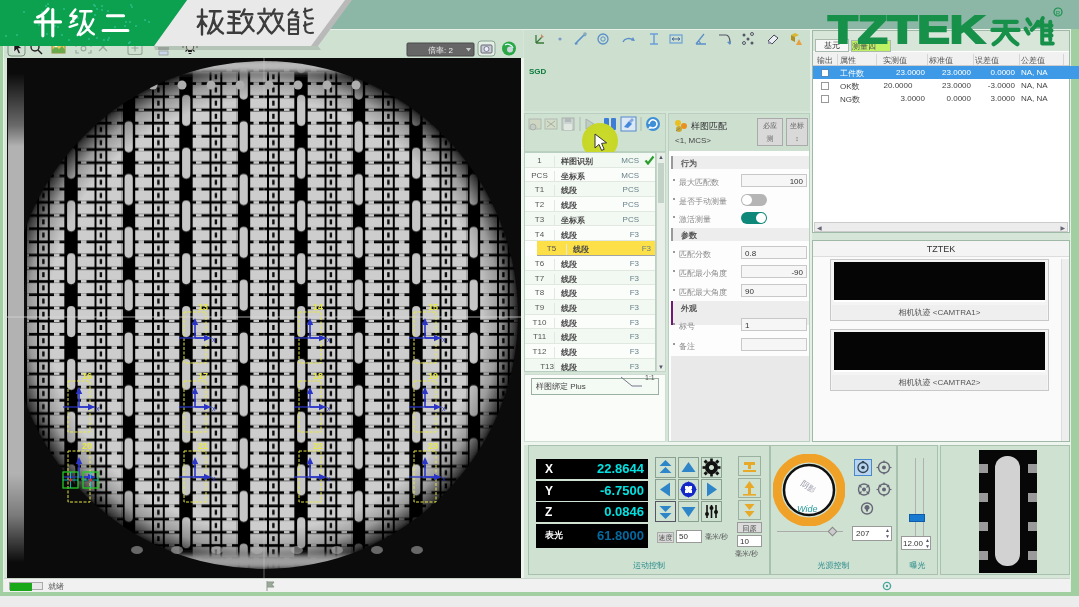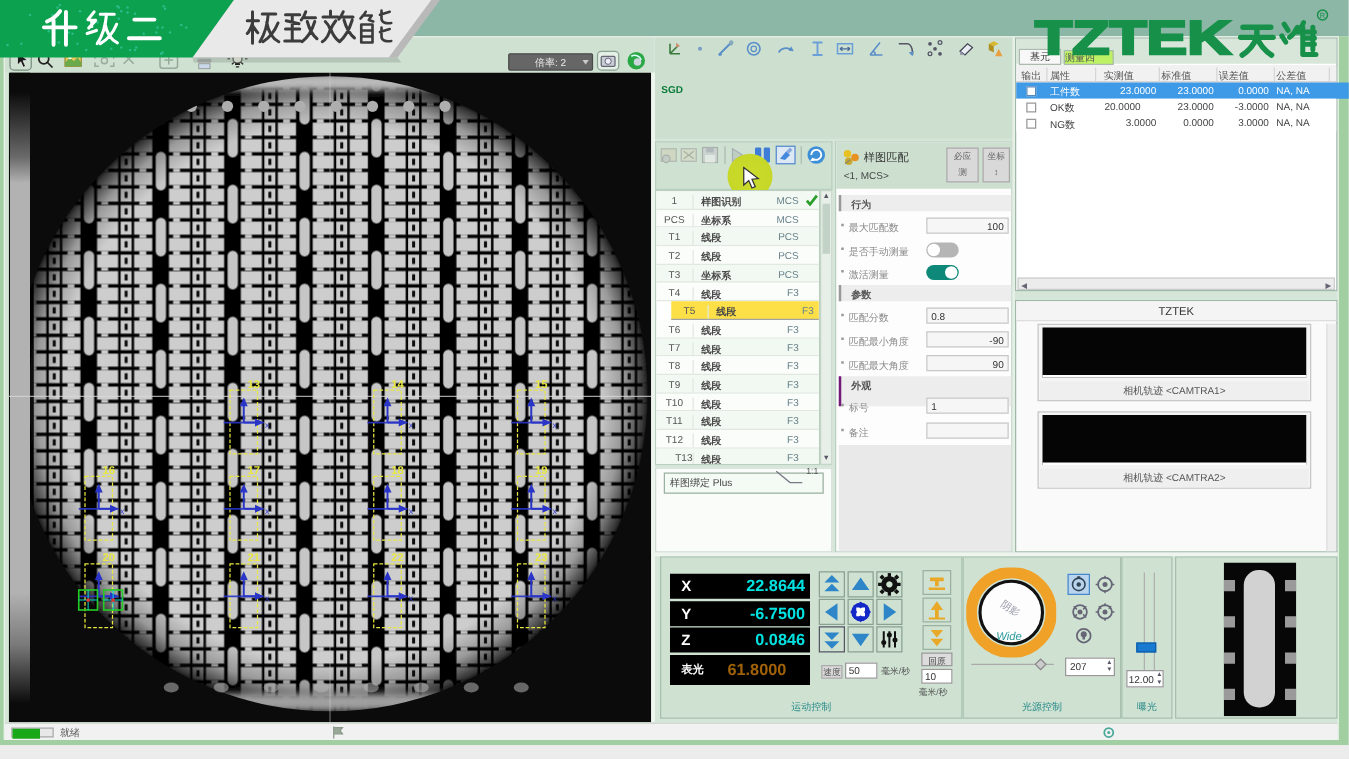--- a/index.html
+++ b/index.html
@@ -529,21 +529,21 @@
         <span style="position:absolute;left:8px;top:2px;font-size:8px;color:#555;font-weight:bold">参数</span>
       </div>
 <div class="abs" style="left:10px;top:135px;font-size:8px;color:#8a8a8a">匹配分数</div>
       <div class="abs" style="left:4px;top:137px;width:2px;height:2px;background:#999"></div>
       <div class="abs" style="left:72px;top:132px;width:66px;height:13px;background:#f6f6f6;border:1px solid #c8c8c8;font-size:8px;color:#333;text-align:left;padding:2px 3px 0 3px">0.8</div>
 <div class="abs" style="left:10px;top:154px;font-size:8px;color:#8a8a8a">匹配最小角度</div>
       <div class="abs" style="left:4px;top:156px;width:2px;height:2px;background:#999"></div>
       <div class="abs" style="left:72px;top:151px;width:66px;height:13px;background:#f6f6f6;border:1px solid #c8c8c8;font-size:8px;color:#333;text-align:right;padding:2px 3px 0 3px">-90</div>
 <div class="abs" style="left:10px;top:173px;font-size:8px;color:#8a8a8a">匹配最大角度</div>
       <div class="abs" style="left:4px;top:175px;width:2px;height:2px;background:#999"></div>
-      <div class="abs" style="left:72px;top:170px;width:66px;height:13px;background:#f6f6f6;border:1px solid #c8c8c8;font-size:8px;color:#333;text-align:right;padding:2px 3px 0 3px">90</div>
+      <div class="abs" style="left:72px;top:170px;width:66px;height:13px;background:#f6f6f6;border:1px solid #c8c8c8;font-size:8px;color:#333;text-align:left;padding:2px 3px 0 3px">90</div>
 <div class="abs" style="left:2px;top:187px;width:138px;height:24px;background:#ededed;border-left:2px solid #701a75">
         <span style="position:absolute;left:8px;top:2px;font-size:8px;color:#555;font-weight:bold">外观</span>
       </div>
 <div class="abs" style="left:10px;top:207px;font-size:8px;color:#8a8a8a">标号</div>
       <div class="abs" style="left:4px;top:209px;width:2px;height:2px;background:#999"></div>
       <div class="abs" style="left:72px;top:204px;width:66px;height:13px;background:#f6f6f6;border:1px solid #c8c8c8;font-size:8px;color:#333;text-align:left;padding:2px 3px 0 3px">1</div>
 <div class="abs" style="left:10px;top:227px;font-size:8px;color:#8a8a8a">备注</div>
       <div class="abs" style="left:4px;top:229px;width:2px;height:2px;background:#999"></div>
       <div class="abs" style="left:72px;top:224px;width:66px;height:13px;background:#f6f6f6;border:1px solid #c8c8c8;font-size:8px;color:#333;text-align:right;padding:2px 3px 0 3px"></div>
 <div class="abs" style="left:2px;top:242px;width:138px;height:85px;background:#e9e9e9"></div>
@@ -618,21 +618,21 @@
       <div style="position:absolute;left:7px;top:34.5px;width:112px;height:20px;background:#000">
 <span style="position:absolute;left:9px;top:3.0px;font-size:12px;font-weight:bold;color:#fff">Y</span>
 <span style="position:absolute;right:4px;top:2.0px;font-size:13px;font-weight:bold;color:#00e2e2">-6.7500</span>
       </div>
       <div style="position:absolute;left:7px;top:56px;width:112px;height:20px;background:#000">
 <span style="position:absolute;left:9px;top:3.0px;font-size:12px;font-weight:bold;color:#fff">Z</span>
 <span style="position:absolute;right:4px;top:2.0px;font-size:13px;font-weight:bold;color:#00e2e2">0.0846</span>
       </div>
       <div style="position:absolute;left:7px;top:77.5px;width:112px;height:24px;background:#000">
 <span style="position:absolute;left:9px;top:5.0px;font-size:9px;font-weight:bold;color:#fff">表光</span>
-<span style="position:absolute;right:19px;top:4.0px;font-size:13px;font-weight:bold;color:#a16207">61.8000</span>
+<span style="position:absolute;right:4px;top:4.0px;font-size:13px;font-weight:bold;color:#0369a1">61.8000</span>
       </div>
       <div style="position:absolute;left:126px;top:11px;width:21px;height:21px;border:1px solid #8aa090"><svg width="19" height="19" viewBox="0 0 19 19">
           <path d="M9.5 2 l6 6 -12 0 z M9.5 9 l6 6 -12 0 z" fill="#2e86c8"></path>
         </svg></div>
       <div style="position:absolute;left:149px;top:11px;width:21px;height:21px;border:1px solid #8aa090"><svg width="19" height="19" viewBox="0 0 19 19">
           <path d="M9.5 4 l7 10 -14 0 z" fill="#2e86c8"></path>
         </svg></div>
       <div style="position:absolute;left:172px;top:11px;width:21px;height:21px;border:1px solid #8aa090"><svg width="19" height="19" viewBox="0 0 19 19">
           <path d="M9.5 3 a6.5 6.5 0 1 1 -0.01 0 z M9.5 7 a2.5 2.5 0 1 0 0.01 0 z" fill="#111" fill-rule="evenodd"></path>
           <g fill="#111">

